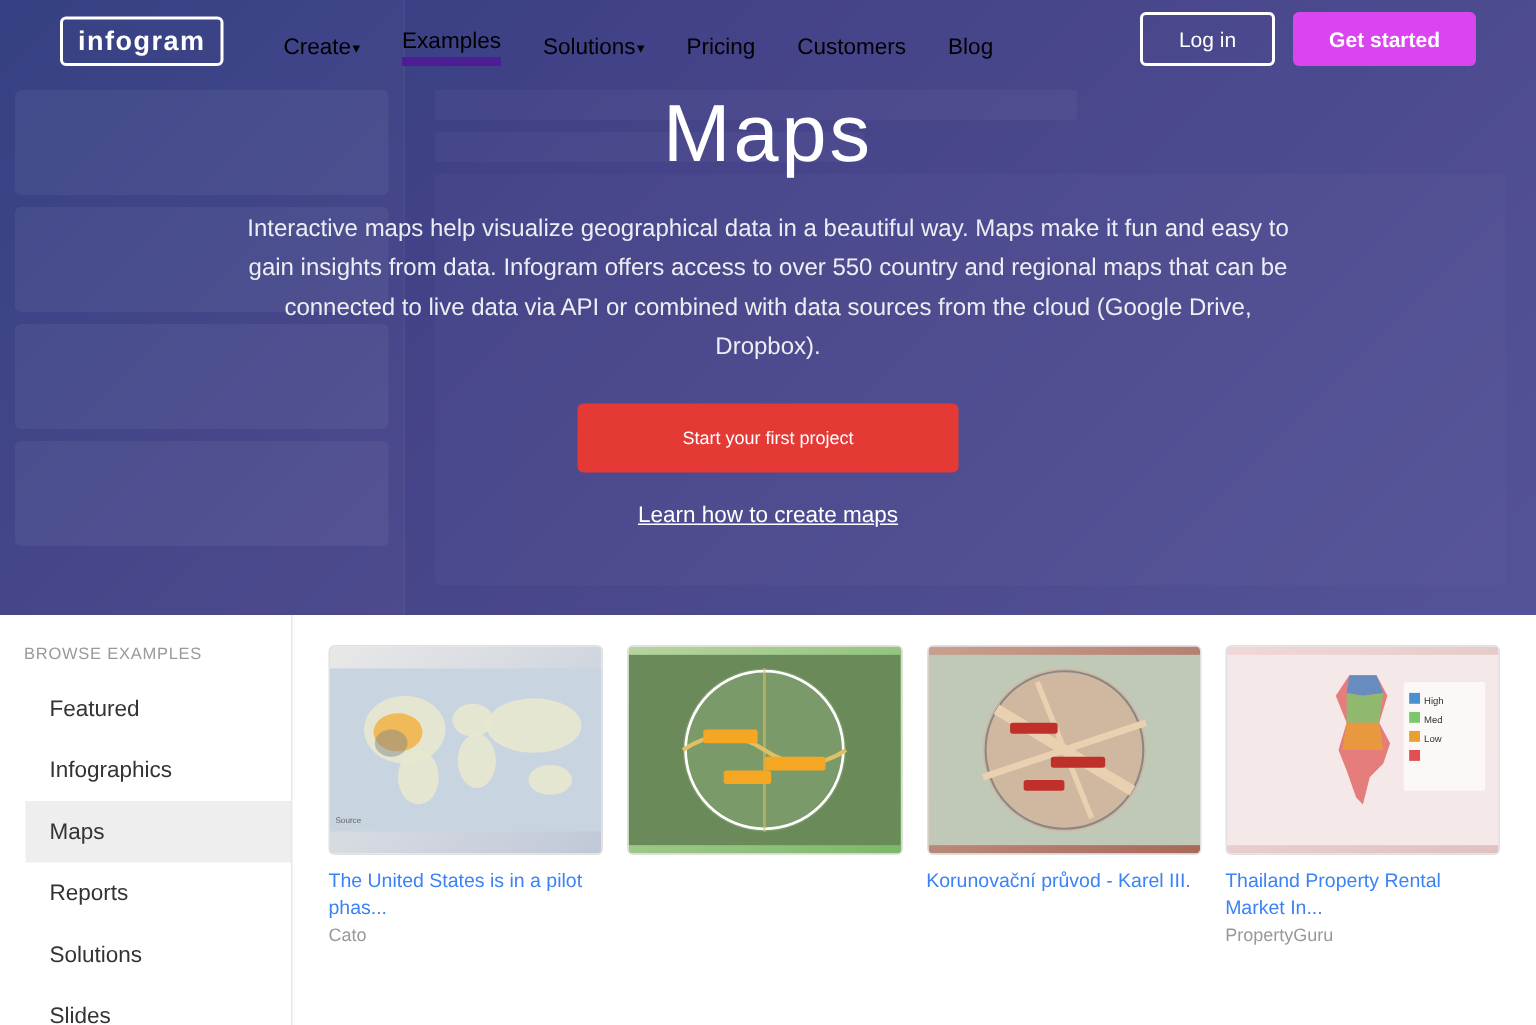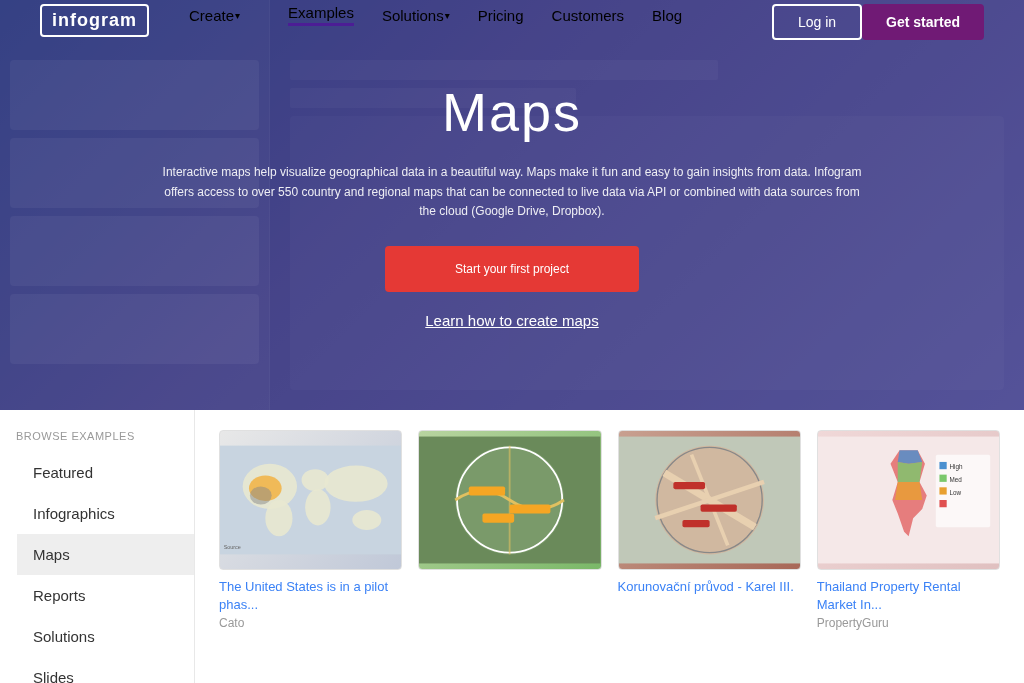--- a/index.html
+++ b/index.html
@@ -4,22 +4,22 @@
   <style>
     * { margin: 0; padding: 0; box-sizing: border-box; }
     body { font-family: 'Helvetica Neue', Arial, sans-serif; overflow-x: hidden; }
 
     
     .header {
       position: absolute;
       top: 0; left: 0; right: 0;
       z-index: 10;
       display: flex;
-      align-items: flex-start;
-      padding: 4px 40px;
+      align-items: flex-end;
+      padding: 16px 40px;
       height: 60px;
       background: transparent;
     }
     .logo-wrap {
       display: flex; align-items: center; margin-right: 40px;
     }
     .logo-box {
       border: 2px solid #fff;
       border-radius: 4px;
       padding: 4px 10px;
@@ -29,30 +29,30 @@
       letter-spacing: 1px;
     }
     .nav-links {
       display: flex; align-items: center; gap: 28px; flex: 1;
     }
     .nav-link {
       color: #000000; text-decoration: none; font-size: 15px; cursor: pointer;
       display: flex; align-items: center; gap: 1px;
     }
     .nav-link.active {
-      border-bottom: 3px solid #4c1d95; padding-bottom: 2px; margin-left: 20px;
+      border-bottom: 6px solid #4c1d95; padding-bottom: 2px;
     }
     .nav-arrow { font-size: 10px; }
-    .nav-actions { display: flex; align-items: center; }
+    .nav-actions { display: flex; gap: 12px; align-items: center; }
     .btn-login {
       border: 2px solid #fff; color: #fff; background: transparent;
       padding: 8px 24px; border-radius: 4px; font-size: 14px; cursor: pointer;
     }
     .btn-get-started {
-      background: #701a75; color: #fff; border: none;
+      background: #d946ef; color: #fff; border: none;
       padding: 10px 24px; border-radius: 4px; font-size: 14px; cursor: pointer; font-weight: 600;
     }
 
     
     .hero {
       position: relative;
       width: 100%;
       height: 410px;
       background: linear-gradient(135deg, #3a4a8c 0%, #6b5b9e 40%, #7b6bae 70%, #8a7bc0 100%);
       display: flex;
@@ -88,21 +88,21 @@
 
     .hero-content {
       position: relative; z-index: 2;
       display: flex; flex-direction: column; align-items: center; gap: 20px;
       padding: 0 20px;
     }
     .hero-title {
       font-size: 54px; font-weight: 300; color: #fff; letter-spacing: 2px;
     }
     .hero-desc {
-      font-size: 12px; color: rgba(255,255,255,0.9);
+      font-size: 16px; color: rgba(255,255,255,0.9);
       max-width: 700px; line-height: 1.65;
     }
     .btn-start-project {
       background: #e53935; color: #fff; border: none;
       padding: 16px 70px; border-radius: 4px; font-size: 12px;
       cursor: pointer; font-weight: 500; margin-top: 4px;
     }
     .hero-learn-link {
       color: #fff; font-size: 15px; text-decoration: underline; cursor: pointer;
     }

